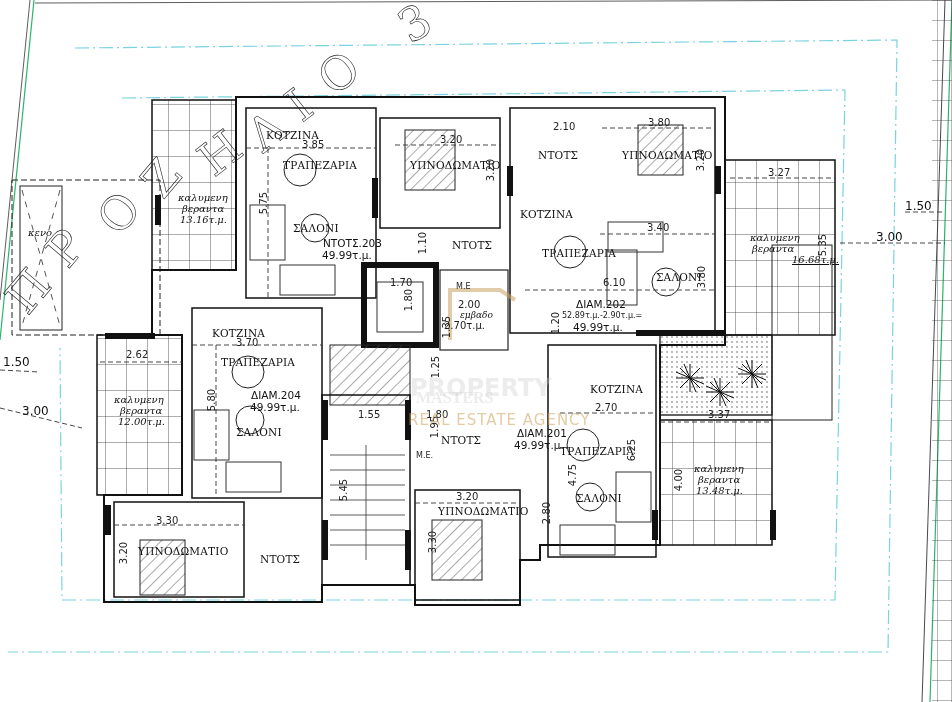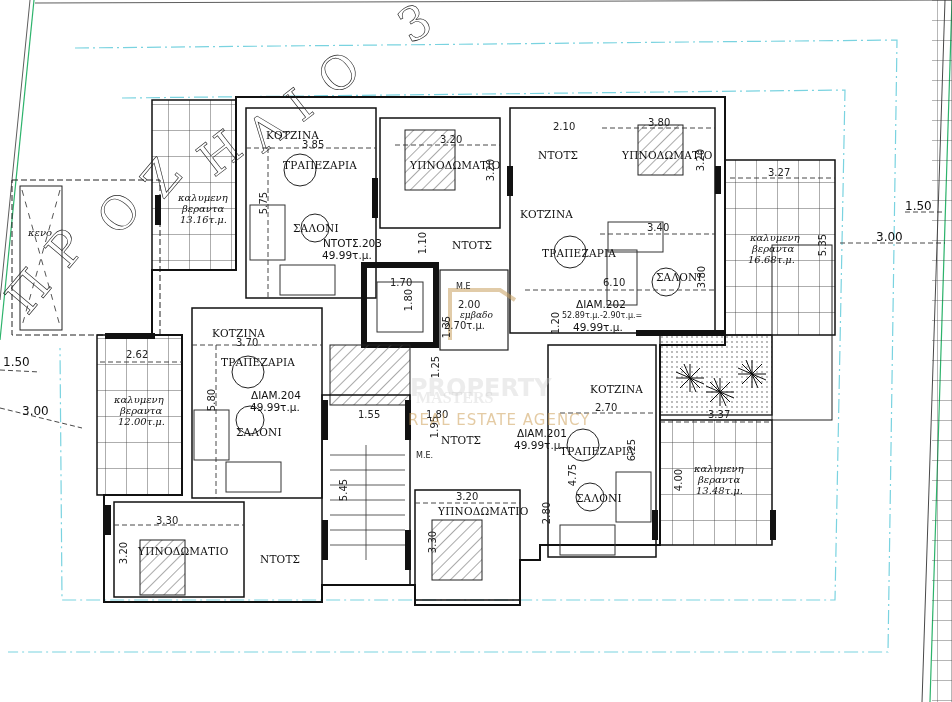--- a/index.html
+++ b/index.html
@@ -218,21 +218,21 @@
 <div class="lbl dim" style="left:603px;top:278px;">6.10</div>
 <div class="lbl dim vdim" style="left:691px;top:272px;">3.80</div>
 <div class="lbl apt" style="left:576px;top:299px;">ΔΙΑΜ.202</div>
 <div class="lbl dim" style="left:562px;top:312px;font-size:8px;">52.89τ.μ.-2.90τ.μ.=</div>
 <div class="lbl apt" style="left:573px;top:322px;">49.99τ.μ.</div>
 <div class="lbl dim vdim" style="left:545px;top:318px;">1.20</div>
 <div class="lbl dim" style="left:768px;top:168px;">3.27</div>
 <div class="lbl dim vdim" style="left:812px;top:240px;">5.35</div>
 <div class="lbl ital" style="left:750px;top:233px;">καλυμενη</div>
 <div class="lbl ital" style="left:752px;top:244px;">βεραντα</div>
-<div class="lbl ital" style="left:748px;top:255px;">16.68τ.μ.</div>
+<div class="lbl ital" style="left:792px;top:255px;text-decoration:underline;">16.68τ.μ.</div>
 
 <div class="lbl big" style="left:905px;top:200px;">1.50</div>
 <div class="lbl big" style="left:876px;top:231px;">3.00</div>
 <div class="lbl big" style="left:3px;top:356px;">1.50</div>
 <div class="lbl big" style="left:22px;top:405px;">3.00</div>
 
 <div class="lbl room" style="left:212px;top:328px;">ΚΟΤΖΙΝΑ</div>
 <div class="lbl dim" style="left:236px;top:338px;">3.70</div>
 <div class="lbl room" style="left:221px;top:357px;">ΤΡΑΠΕΖΑΡΙΑ</div>
 <div class="lbl apt" style="left:251px;top:390px;">ΔΙΑΜ.204</div>

